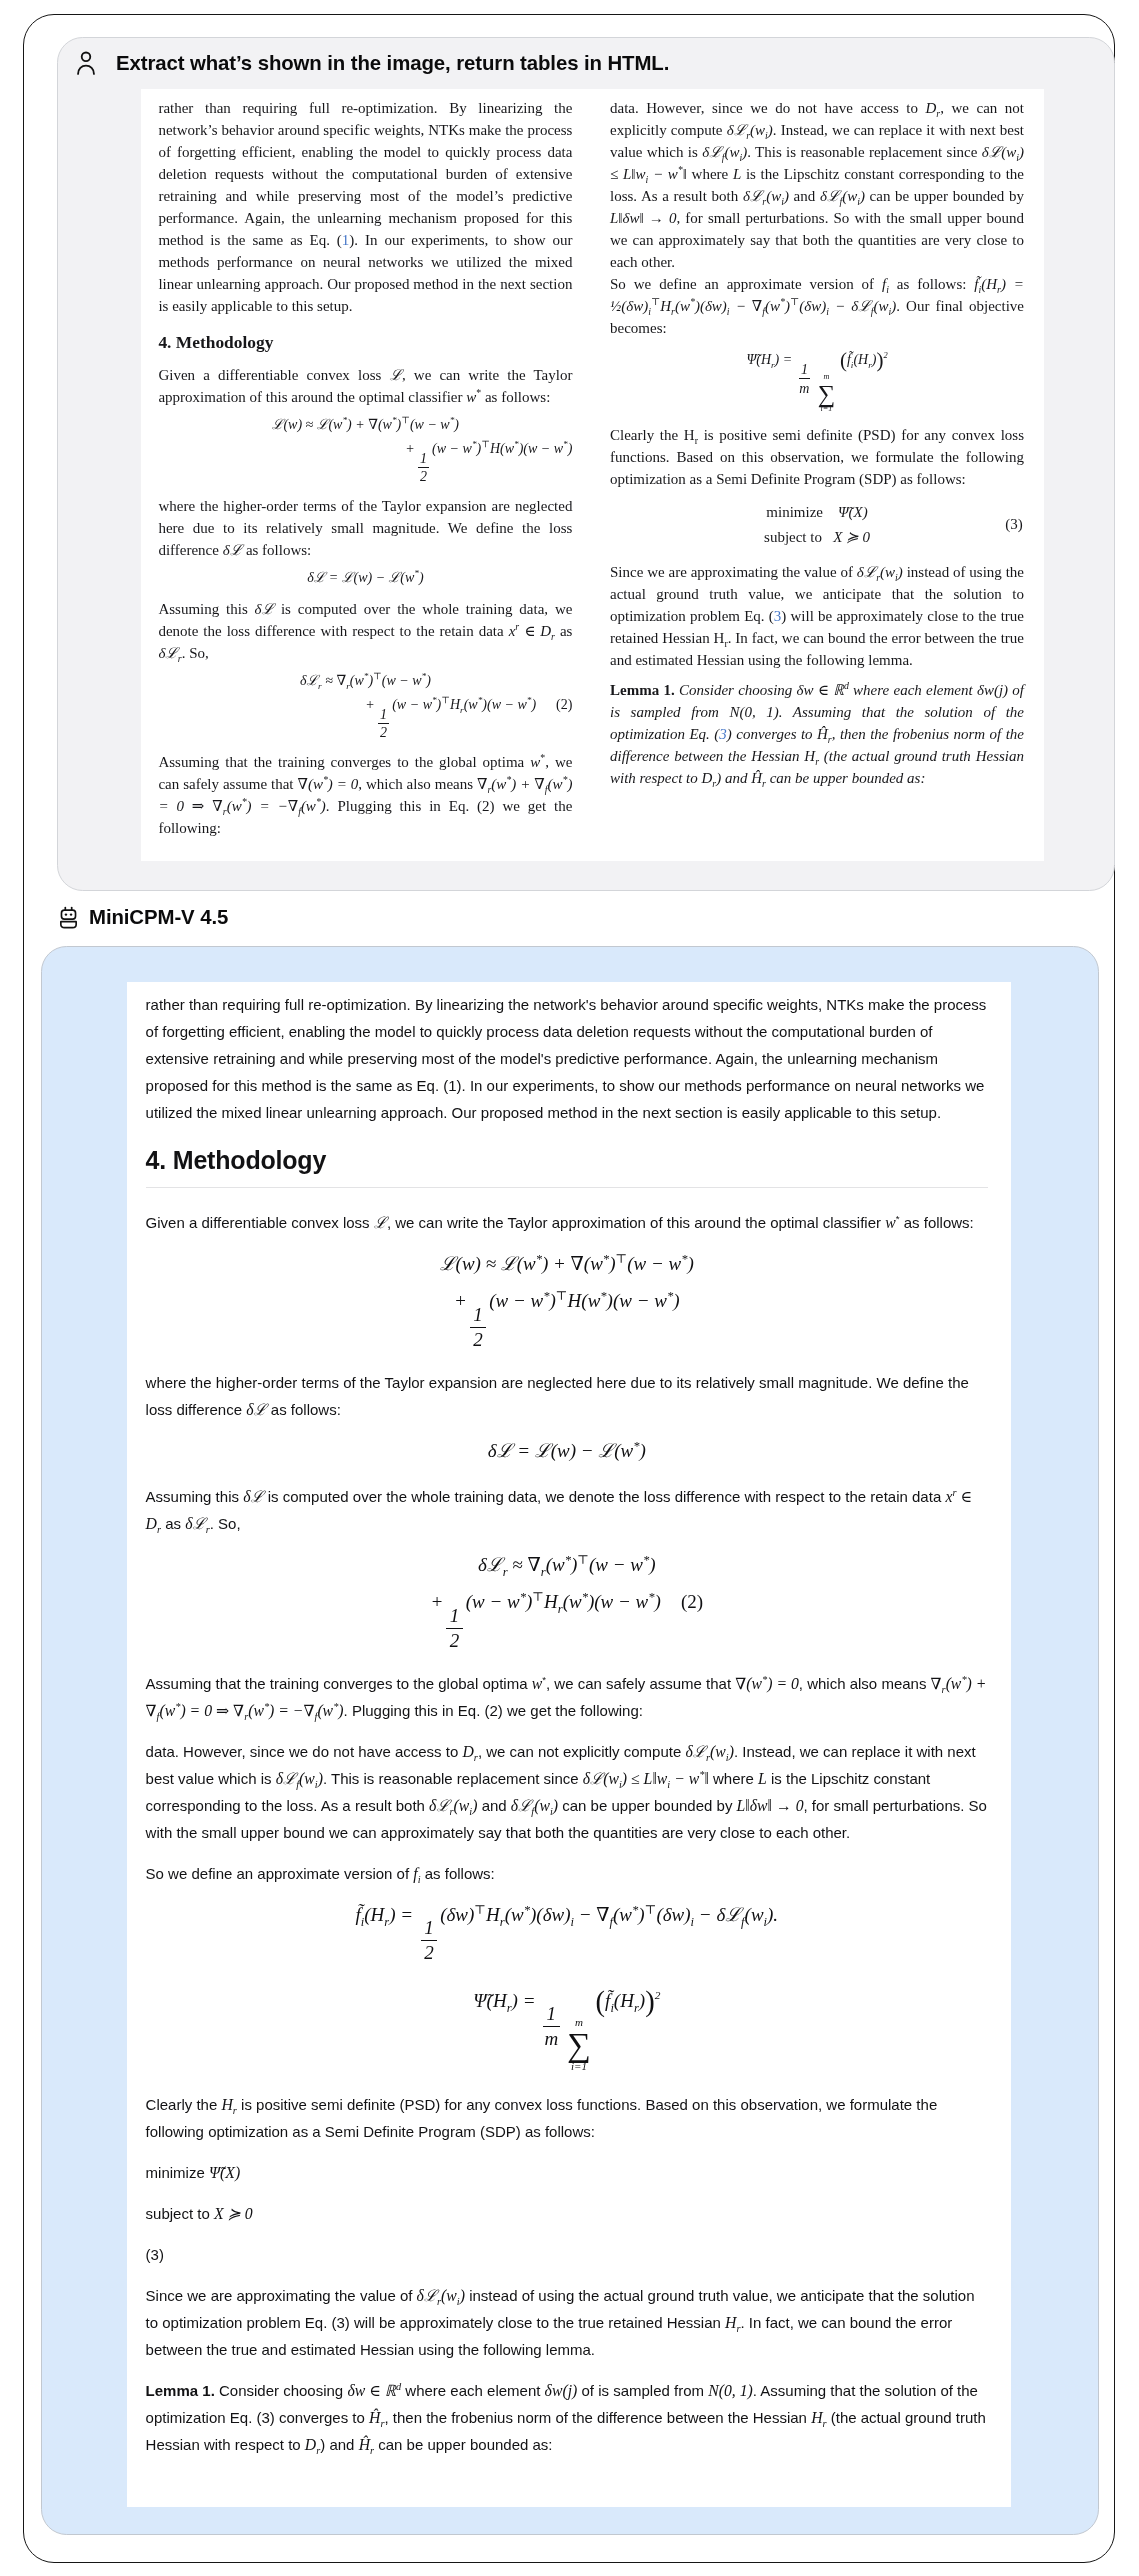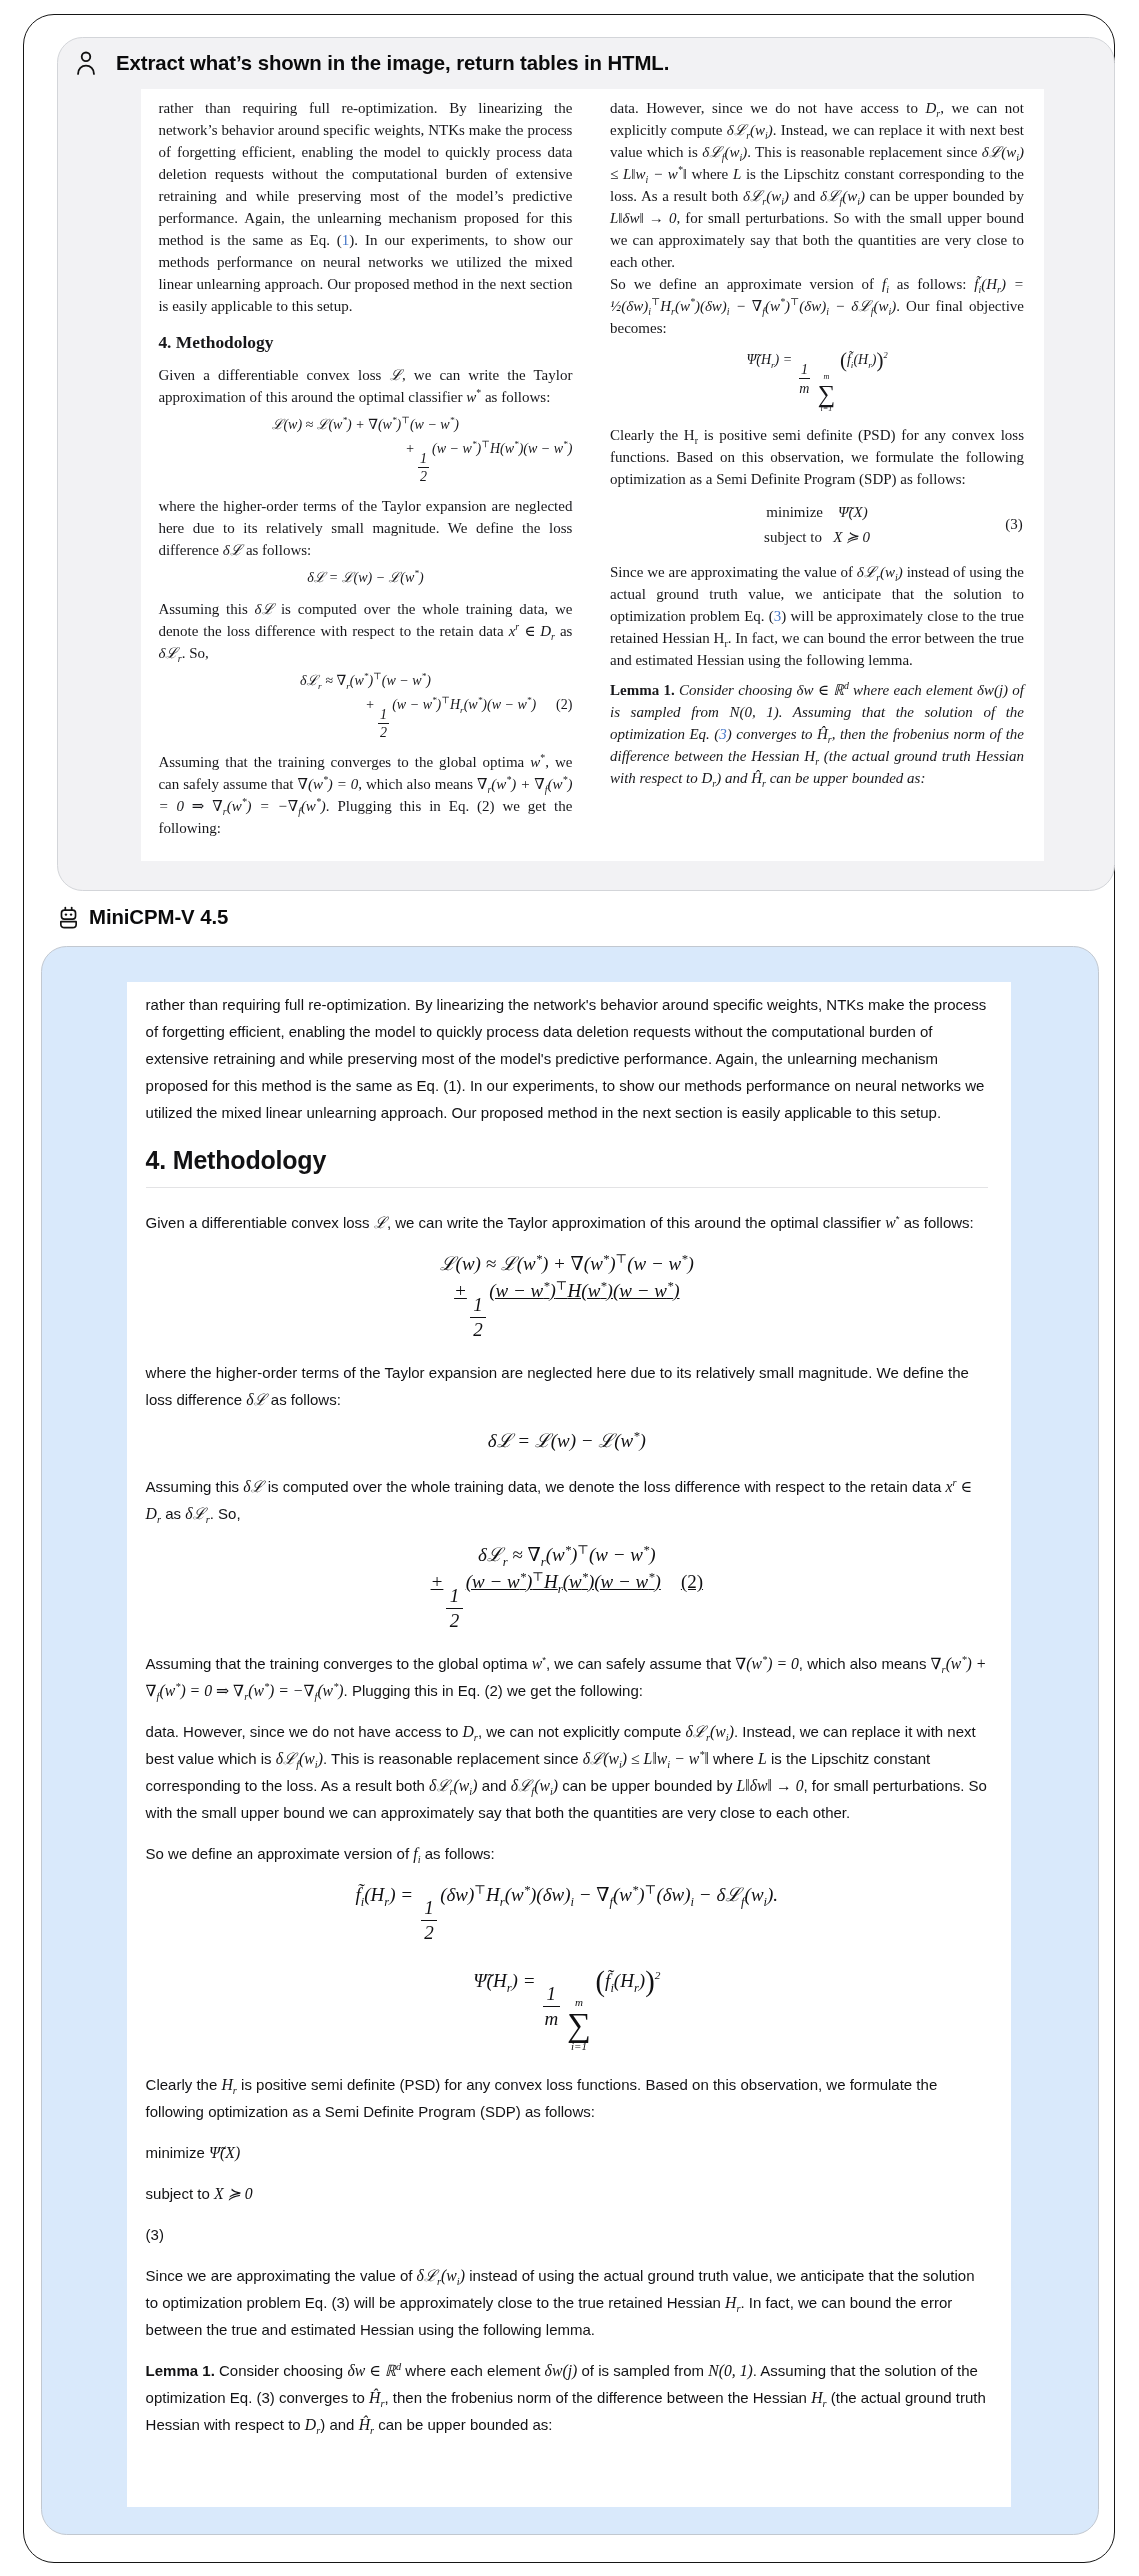--- a/index.html
+++ b/index.html
@@ -34,21 +34,21 @@
   .assistant-header{position:absolute;left:57px;top:905px;display:flex;align-items:center;gap:9px;}
   .assistant-bubble{position:absolute;left:41px;top:946px;width:1058px;height:1589px;
                     background:#d9e9fb;border:1.2px solid #c2c8d0;border-radius:25.6px;box-sizing:border-box;}
   .response{position:absolute;left:85px;top:35px;width:884px;height:1525px;background:#ffffff;
             box-sizing:border-box;padding:9.3px 23px 0 18.6px;overflow:hidden;}
   .resp-p{font-size:15px;line-height:27px;margin:0 0 14px 0;color:#121214;}
   .resp-h{font-size:25px;font-weight:700;margin:20px 0 11.6px 0;letter-spacing:-0.2px;}
   .resp-hr{border:none;border-top:1.2px solid #e3e3e5;margin:0 0 21px 0;}
   .resp-eq{font-family:"Liberation Serif","DejaVu Serif",serif;font-style:italic;font-size:19px;
            text-align:center;margin:15px 0 18.6px 0;line-height:1.4;color:#101012;}
-  .resp-eq .eq-line + .eq-line{margin-top:1px;text-decoration:underline;}
+  .resp-eq .eq-line + .eq-line{margin-top:11px;}
   
   sub,sup{font-size:0.66em;line-height:0;}
   .mt{font-family:"Liberation Serif","DejaVu Serif",serif;font-style:italic;font-size:1.05em;}
   .frac{display:inline-flex;flex-direction:column;align-items:center;vertical-align:-0.72em;
         line-height:1.08;margin:0 2.9px;}
   .frac .num{border-bottom:1.3px solid currentColor;padding:0 3.5px 1.7px 3.5px;}
   .frac .den{padding-top:1.2px;}
   .pap-eq .frac .num{border-bottom-width:0.9px;padding:0 2.3px 1.2px 2.3px;}
   .bigsum{display:inline-flex;flex-direction:column;align-items:center;vertical-align:-1.05em;
           line-height:1;margin:0 4.7px;}

